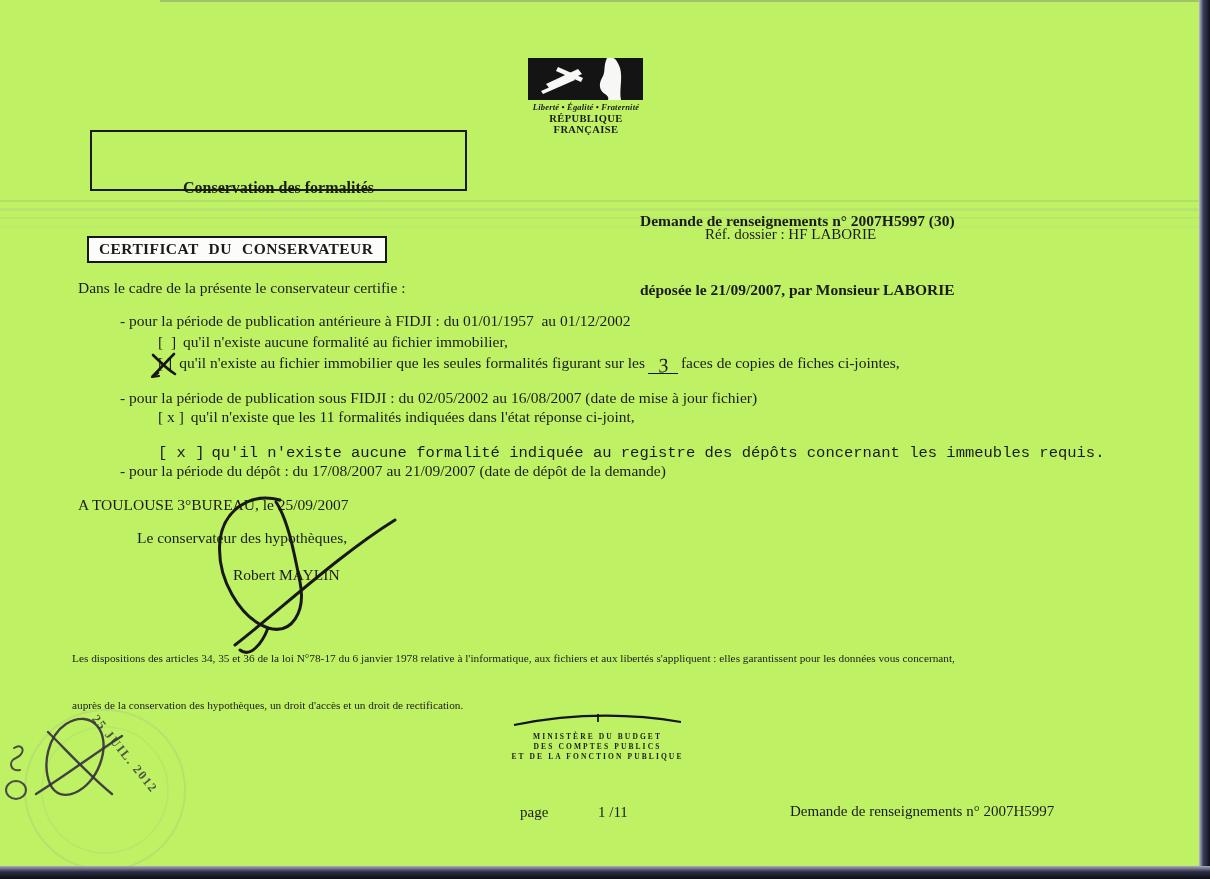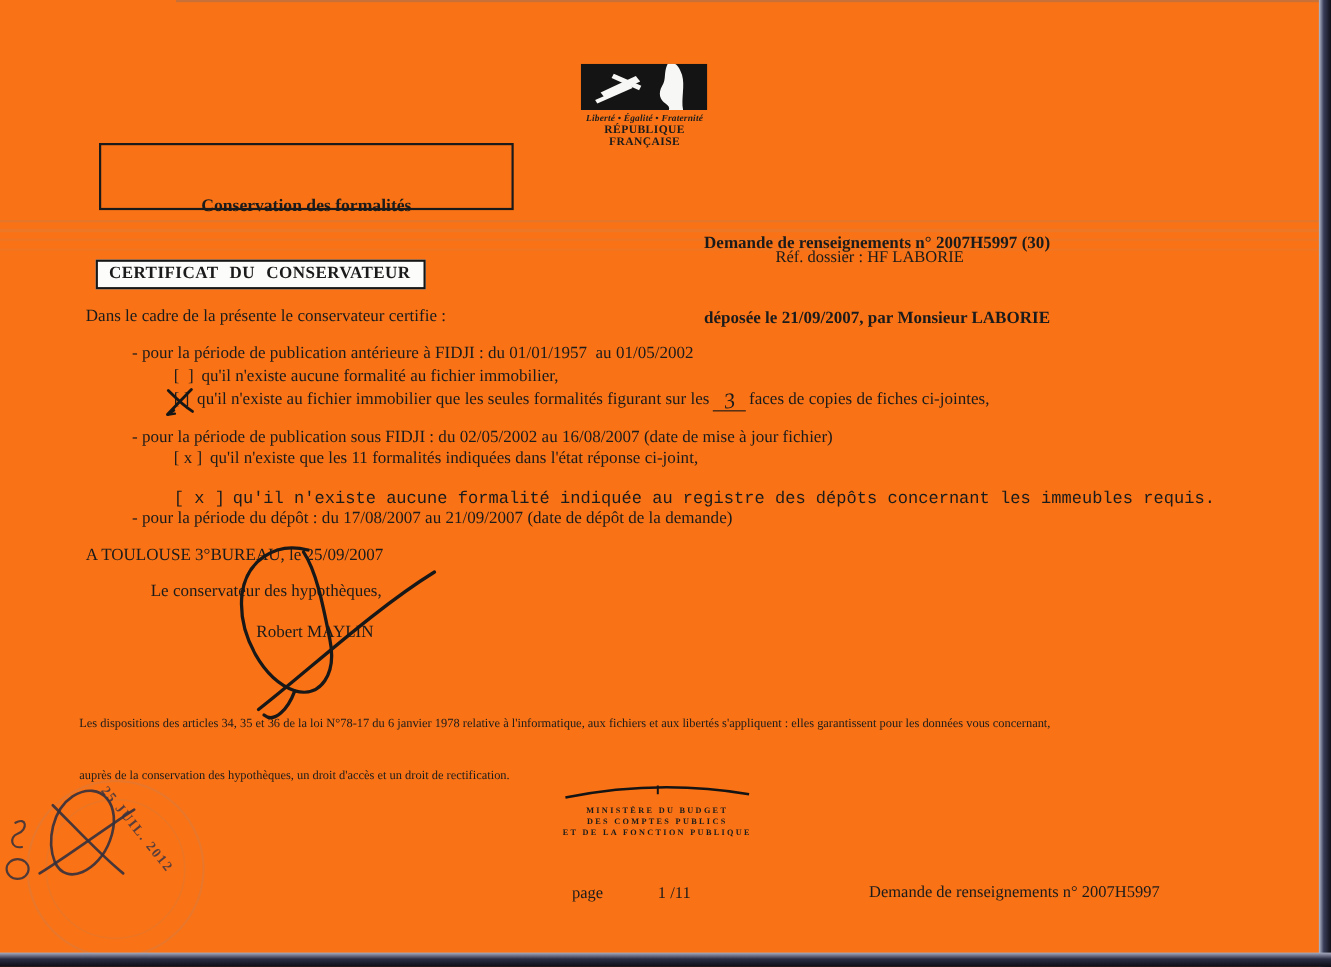--- a/index.html
+++ b/index.html
@@ -1,18 +1,18 @@
 <!DOCTYPE html>
 <html><head>
 <meta charset="utf-8">
 <style>
   html,body{margin:0;padding:0;background:#e8e8e8;}
   .scan{
     position:relative;width:1210px;height:879px;overflow:hidden;
-    background:#f97316;color:#1b1b1b;
+    background:#bef264;color:#1b1b1b;
     font-family:"Liberation Serif","DejaVu Serif",serif;
   }
   .abs{position:absolute;white-space:pre;}
   .t15{font-size:15.5px;}
   
   .rep-logo{left:528px;top:58px;width:116px;text-align:center;}
   .motto{font-size:8.5px;font-weight:bold;font-style:italic;letter-spacing:.2px;margin-top:2px;}
   .republic{font-size:10.5px;font-weight:bold;letter-spacing:.4px;margin-top:1px;}
   
   .office-box{left:90px;top:130px;width:373px;height:57px;border:2px solid #1a1a1a;text-align:center;}
@@ -91,21 +91,21 @@
 
   <div class="abs request">
     <div>Demande de renseignements n° 2007H5997 (30)</div>
     <div>déposée le 21/09/2007, par Monsieur LABORIE</div>
   </div>
   <div class="abs ref">Réf. dossier : HF LABORIE</div>
 
   <div class="abs cert-title">CERTIFICAT DU CONSERVATEUR</div>
   <div class="abs intro t15">Dans le cadre de la présente le conservateur certifie :</div>
 
-  <div class="abs ptitle t15" style="top:312px;">- pour la période de publication antérieure à FIDJI : du 01/01/1957  au 01/05/2002</div>
+  <div class="abs ptitle t15" style="top:312px;">- pour la période de publication antérieure à FIDJI : du 01/01/1957  au 01/12/2002</div>
   <div class="abs pitem t15" style="top:333px;"><span class="marker">[  ]</span><span>qu'il n'existe aucune formalité au fichier immobilier,</span></div>
   <div class="abs pitem t15" style="top:354px;"><span class="marker">[ ]</span><span>qu'il n'existe au fichier immobilier que les seules formalités figurant sur les</span><span class="blank3"><span>3</span></span><span>faces de copies de fiches ci-jointes,</span></div>
 
   <svg class="abs" style="left:149px;top:350px;" width="30" height="30" viewBox="0 0 30 30">
     <path d="M 4 5 C 10 11, 18 19, 26 24" stroke="#161616" stroke-width="2.6" fill="none" stroke-linecap="round"></path>
     <path d="M 25 4 C 18 11, 10 20, 3 27 L 9 23" stroke="#161616" stroke-width="2.6" fill="none" stroke-linecap="round"></path>
     <path d="M 3 27 L 10 26" stroke="#161616" stroke-width="2.2" fill="none" stroke-linecap="round"></path>
   </svg>
 
   <div class="abs ptitle t15" style="top:389px;">- pour la période de publication sous FIDJI : du 02/05/2002 au 16/08/2007 (date de mise à jour fichier)</div>

